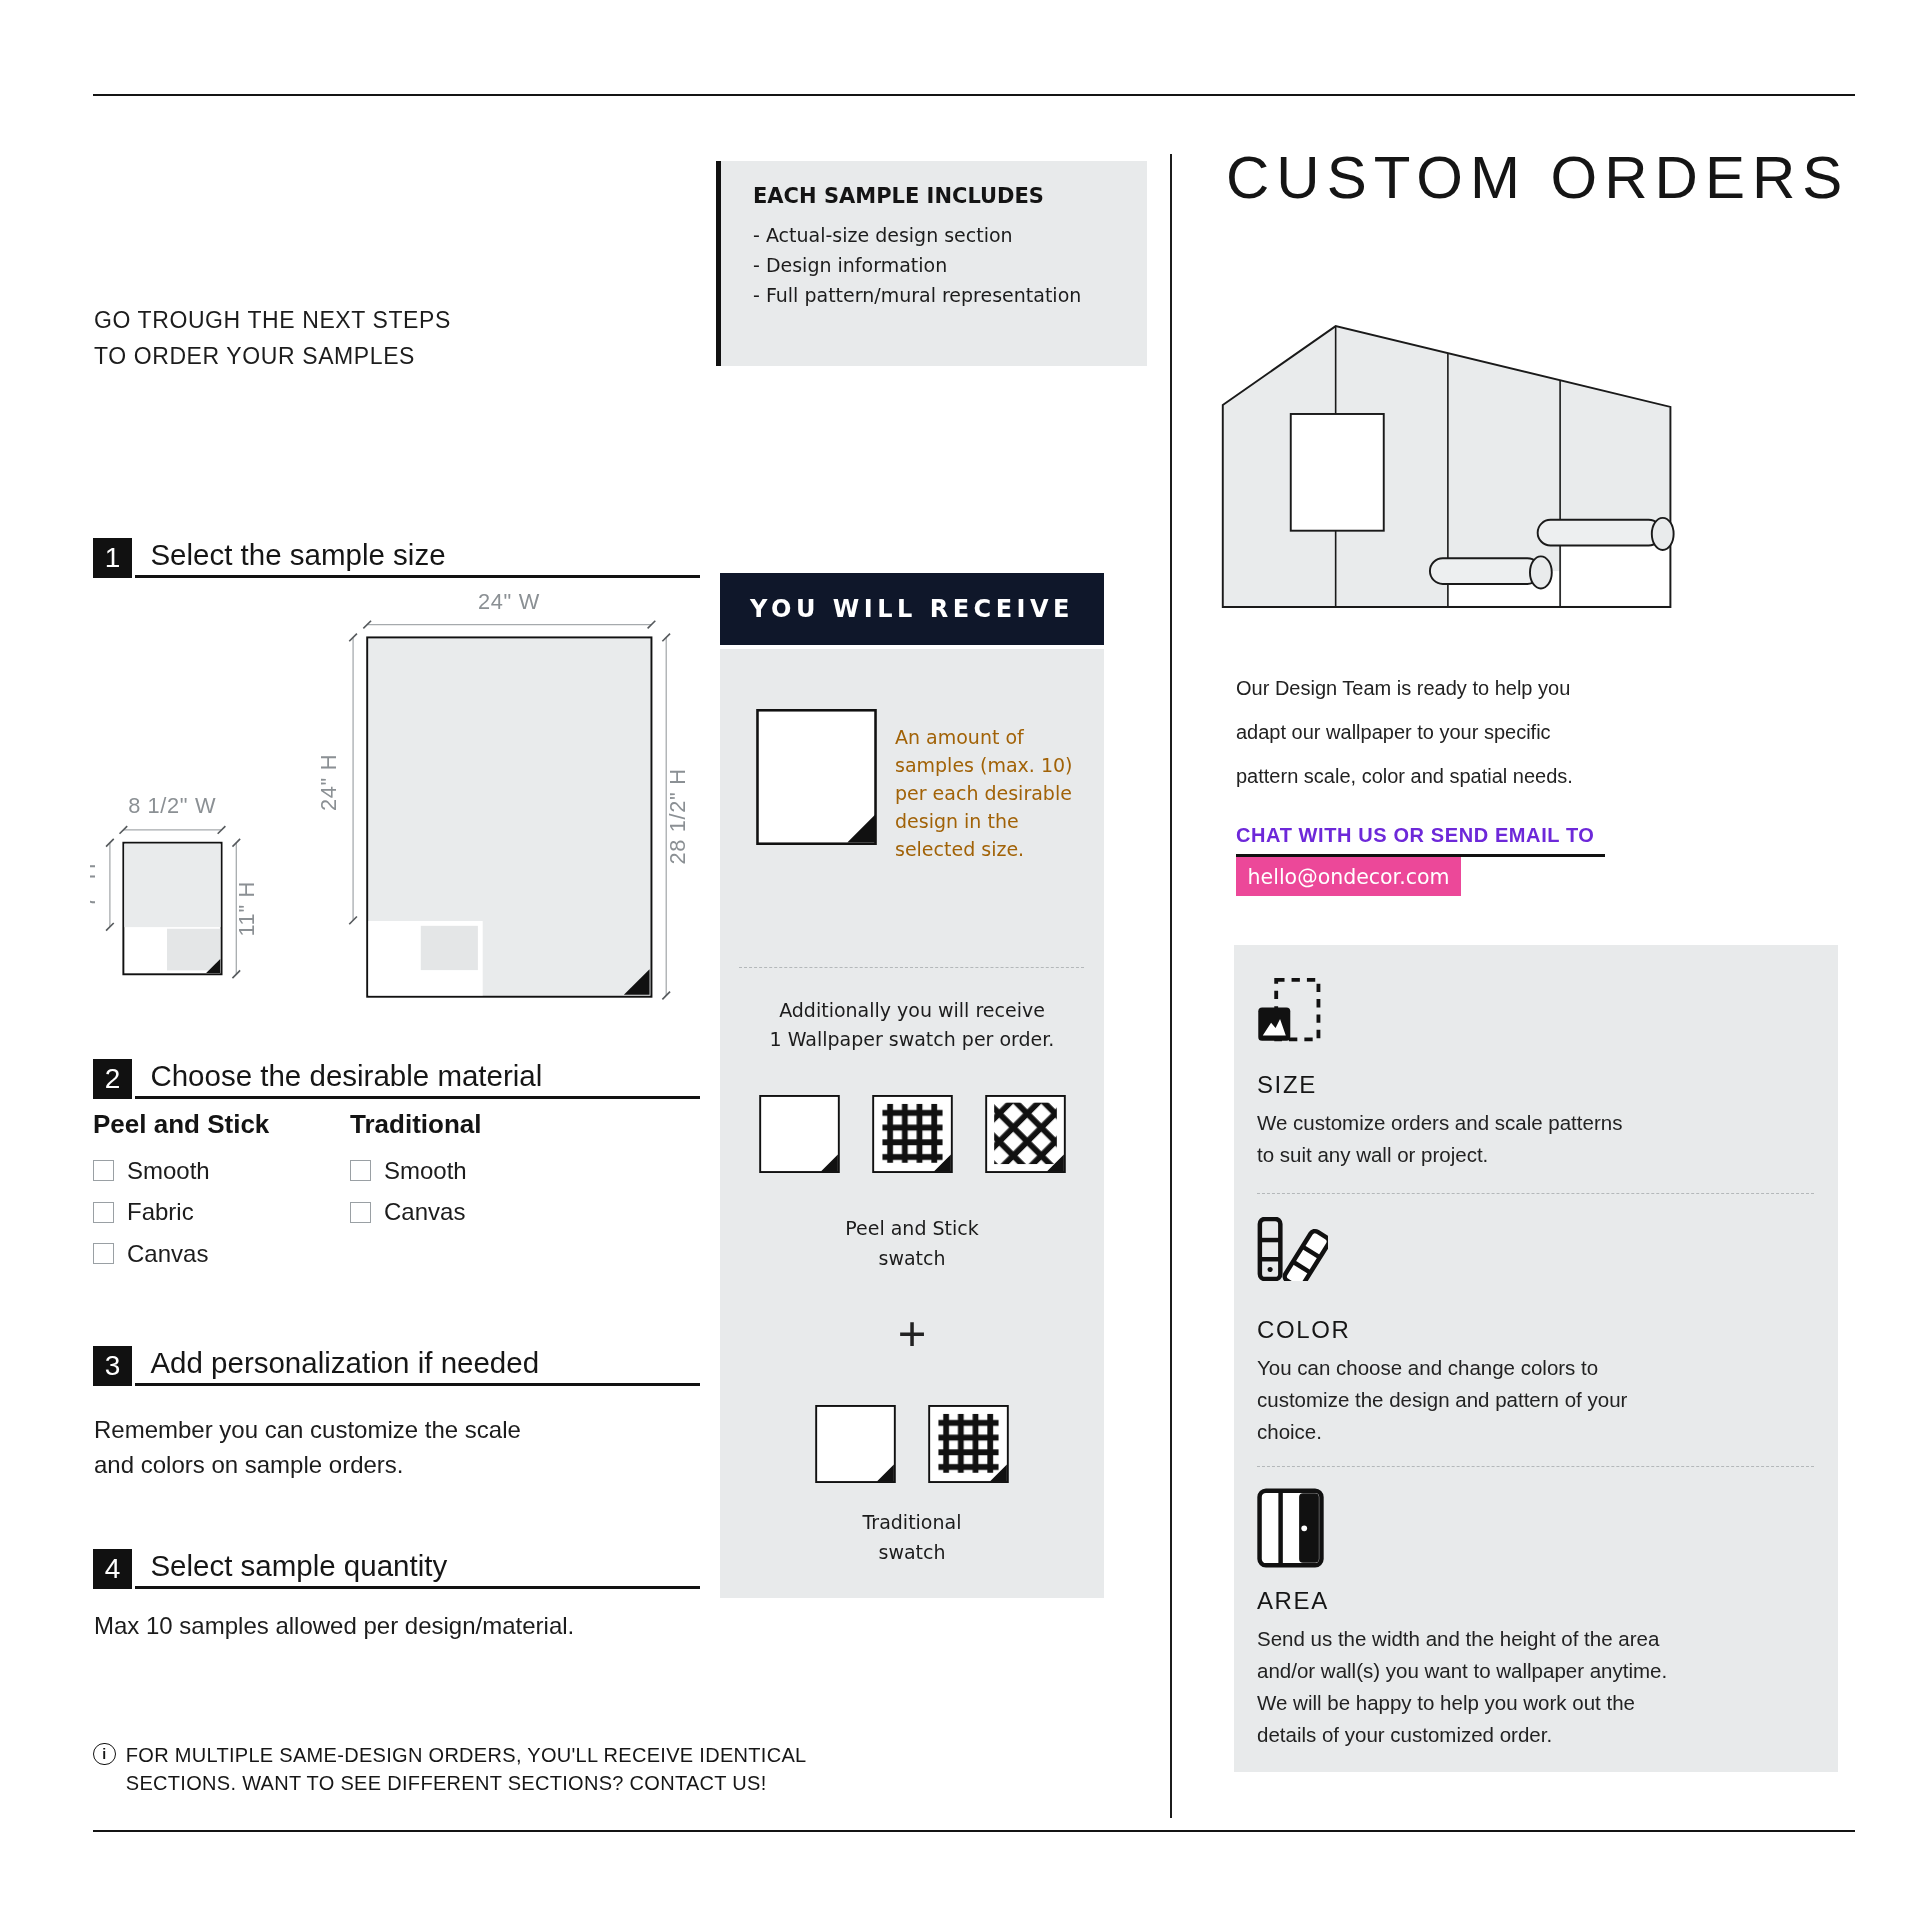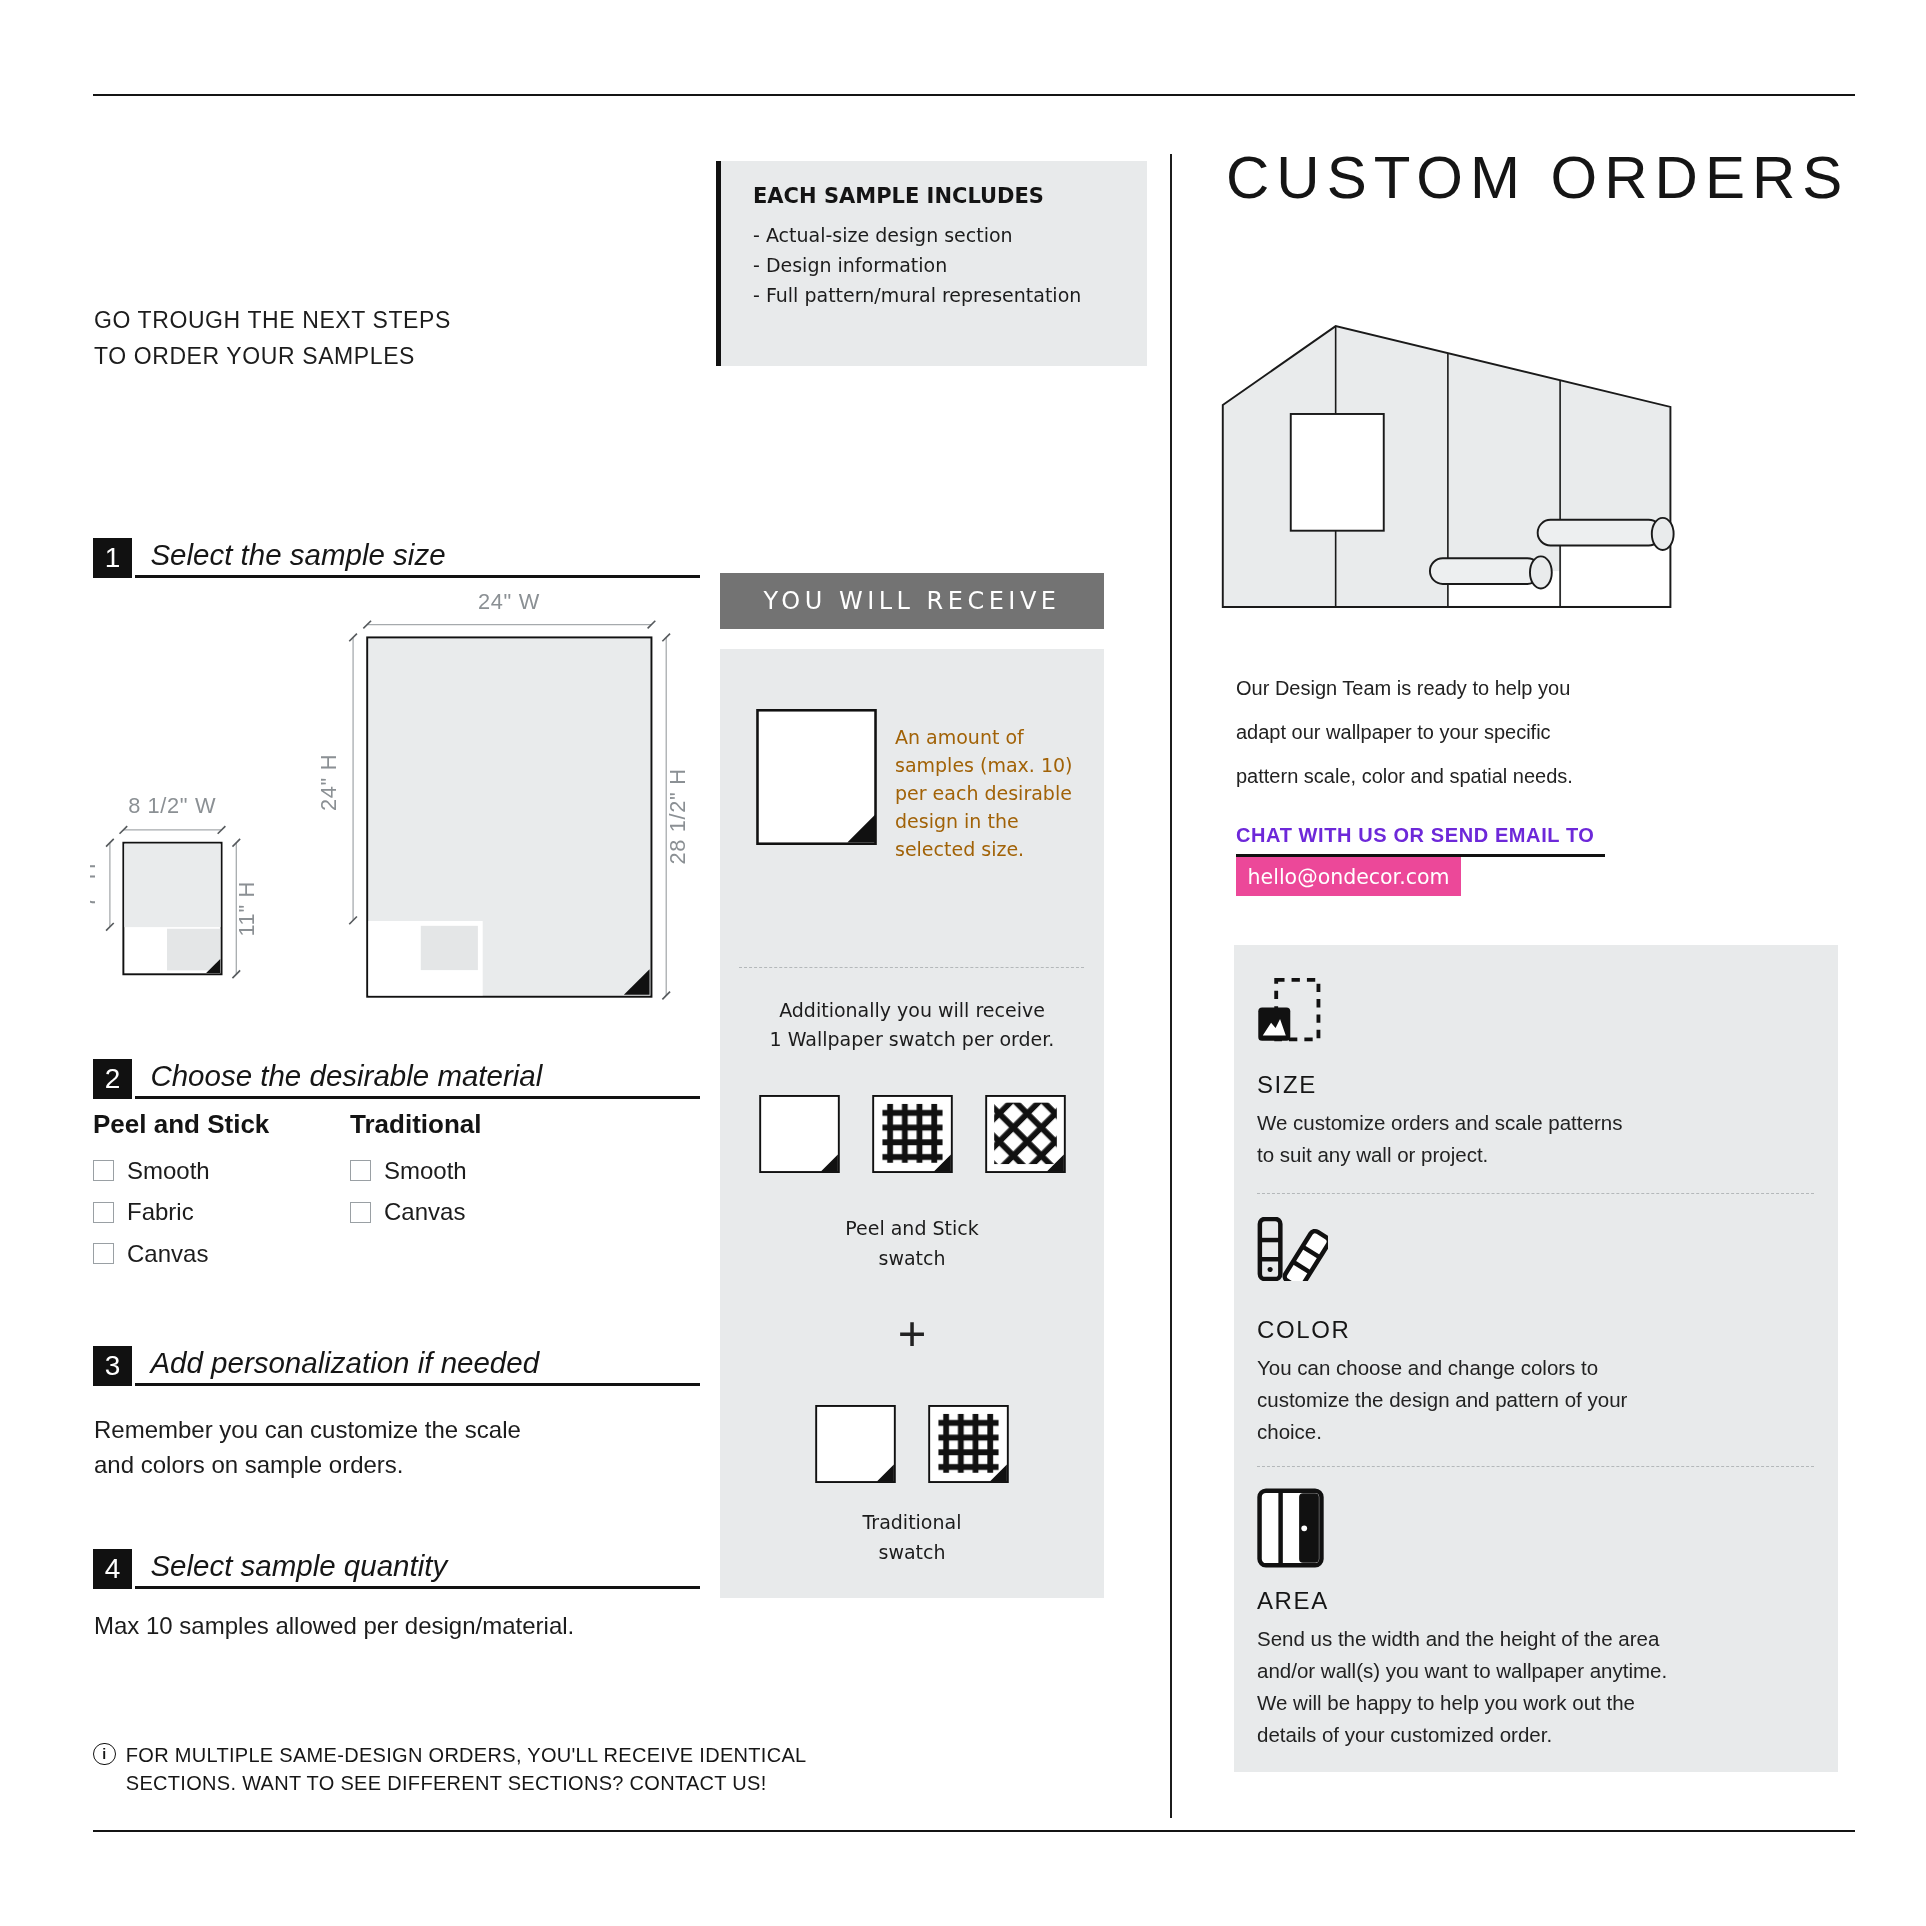--- a/index.html
+++ b/index.html
@@ -13,21 +13,21 @@
   .v-divider{position:absolute;left:1170px;top:154px;width:1.9px;height:1664px;background:#1c1c1c;}
 
   
   .samples-title{position:absolute;left:90px;top:143px;font-size:60px;letter-spacing:7.7px;color:#151515;}
   .samples-sub{position:absolute;left:94px;top:302px;font-size:23px;line-height:36px;letter-spacing:0.6px;color:#1c1c1c;}
 
   .step-header{position:absolute;left:93px;width:607px;height:40px;}
   .step-num{position:absolute;left:0;top:0;width:39px;height:40px;background:#111;color:#fff;
             display:flex;align-items:center;justify-content:center;font-size:28px;}
   .step-title{position:absolute;left:42px;right:0;top:0;height:37px;border-bottom:3.2px solid #111;
-              font-size:29.5px;padding-left:15.4px;color:#161616;white-space:nowrap;font-style:italic;}
+              font-size:29.5px;padding-left:15.4px;color:#161616;white-space:nowrap;}
   #step1{top:538px;} #step2{top:1059px;} #step3{top:1346px;} #step4{top:1549px;}
   .step-body{position:absolute;left:94px;font-size:24px;line-height:35px;color:#1c1c1c;}
   #step3-body{top:1412px;} #step4-body{top:1608px;}
 
   .size-svg{position:absolute;left:90px;top:578px;}
   .dim-line{stroke:#a6aaad;stroke-width:2px;}
   .tick{stroke:#55595c;stroke-width:2.5px;}
   .dim-label{fill:#8b9094;font-size:34px;font-family:"Liberation Sans",sans-serif;letter-spacing:1px;}
 
   .mat-col{position:absolute;top:1109px;}
@@ -40,22 +40,22 @@
             letter-spacing:0.3px;color:#161616;}
   .info-icon{width:20.5px;height:20.5px;border:1.9px solid #111;border-radius:50%;display:flex;align-items:center;
              justify-content:center;font-size:14px;font-weight:bold;margin:1.9px 10.3px 0 0;flex:0 0 auto;}
 
   
   .each-sample{position:absolute;left:716px;top:161px;width:431px;height:205px;background:#e8eaeb;
                border-left:5.8px solid #111;box-sizing:border-box;padding:23px 13px 0 32px;}
   .each-sample .head{font-weight:bold;font-size:21px;color:#141414;margin-bottom:11.6px;}
   .each-sample .item{font-size:19px;line-height:30px;width:350px;padding-left:15.4px;text-indent:-15.4px;color:#1c1c1c;}
 
-  .ywr-head{position:absolute;left:720px;top:573px;width:384px;height:56px;background:#737373;color:#fff;
-            display:flex;align-items:center;justify-content:center;font-size:24px;letter-spacing:4.5px;white-space:nowrap;}
+  .ywr-head{position:absolute;left:720px;top:573px;width:384px;height:72px;background:#0f172a;color:#fff;
+            display:flex;align-items:center;justify-content:center;font-size:24px;letter-spacing:4.5px;white-space:nowrap;font-weight:bold;}
   .ywr-panel{position:absolute;left:720px;top:649px;width:384px;height:949px;background:#e8eaeb;}
   .ywr-sheet{position:absolute;left:36px;top:60px;}
   .ywr-amount{position:absolute;left:175px;top:74px;font-size:19px;line-height:28px;color:#a16207;}
   .dash{border-top:1.3px dashed #b4b8ba;height:0;}
   .ywr-dash{position:absolute;left:19px;top:318px;width:345px;}
   .ywr-additional{position:absolute;left:0;top:347px;width:100%;text-align:center;font-size:19px;line-height:29px;color:#1c1c1c;}
   .swatch-row{position:absolute;left:0;width:100%;display:flex;justify-content:center;gap:32px;}
   #swatch-row1{top:446px;} #swatch-row2{top:756px;}
   .swatch-label{position:absolute;left:0;width:100%;text-align:center;font-size:19px;line-height:29.5px;color:#1c1c1c;}
   #swatch-label1{top:565px;} #swatch-label2{top:859px;}

